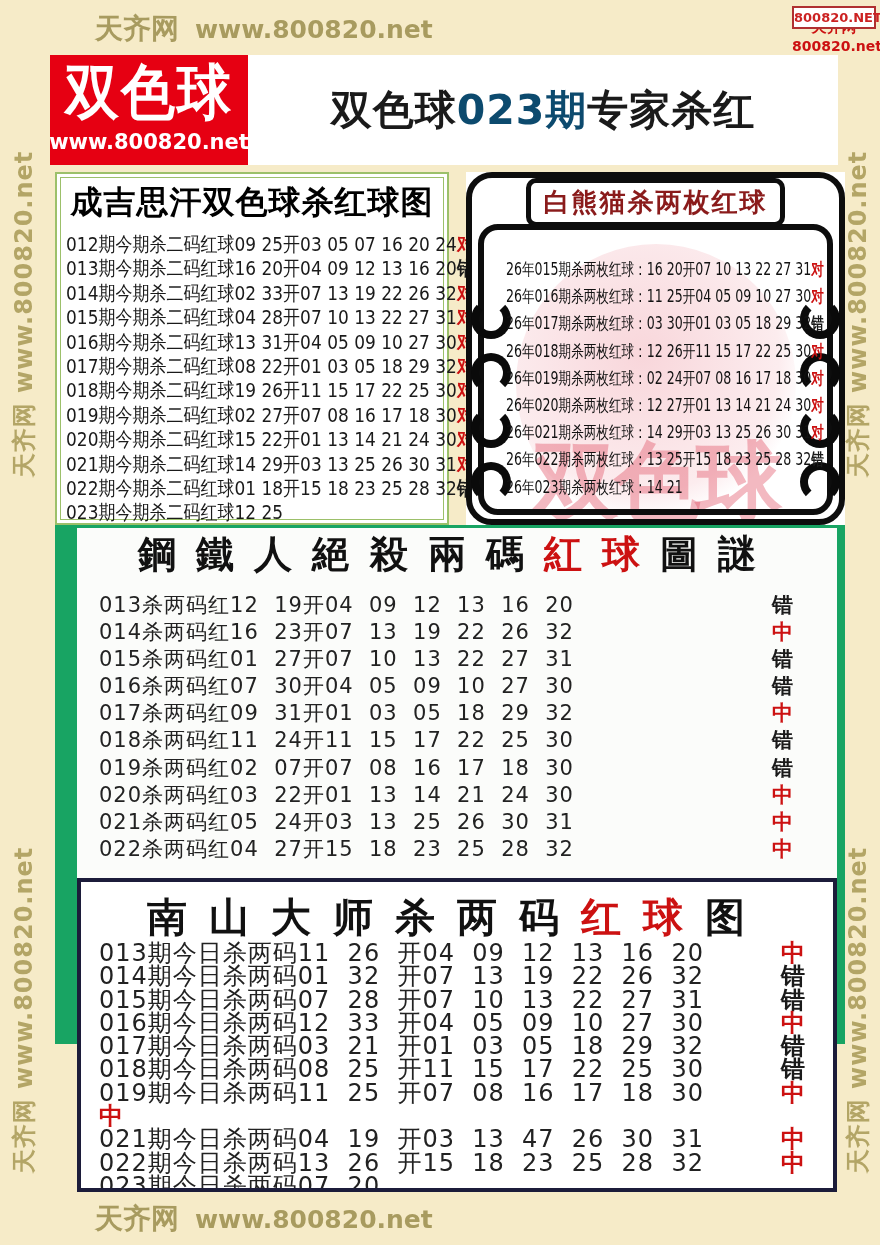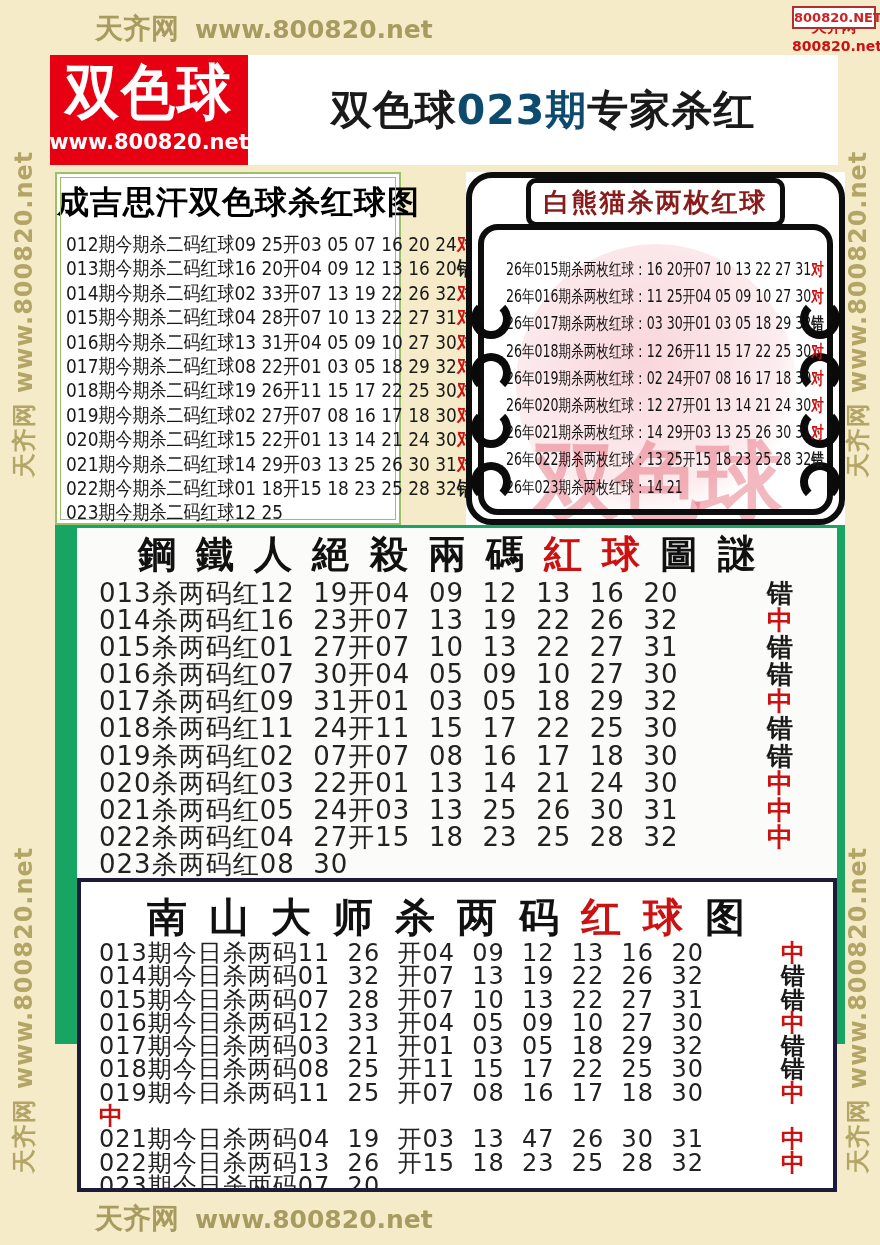--- a/index.html
+++ b/index.html
@@ -28,21 +28,21 @@
              font-size:41px;font-weight:900;letter-spacing:1px;color:#1a1a1a;}
   .titlewrap .issue{color:#0c4a6e;}
 
   
   .prow{color:inherit;}
   .ptext{white-space:pre;}
   .pres{color:#cc1111;font-weight:bold;}
   .pres.miss{color:#1a1a1a;}
 
   
-  .panel-left{position:absolute;left:55px;top:172px;width:346px;height:353px;background:#fff;
+  .panel-left{position:absolute;left:55px;top:172px;width:394px;height:353px;background:#fff;
               border:2px solid #9cc06a;outline:1px solid #9cc06a;outline-offset:-6px;box-sizing:border-box;}
   .panel-left .ptitle{font-family:"DejaVu Serif",serif;font-weight:900;font-size:32px;text-align:center;
               margin-top:7px;letter-spacing:1px;color:#000;white-space:nowrap;}
   .panel-left .rows{margin:7px 0 0 9px;font-size:20px;line-height:24.4px;color:#1a1a1a;}
   .panel-left .prow{transform:scaleX(0.85);transform-origin:0 0;white-space:pre;}
 
   
   .panel-right{position:absolute;left:466px;top:172px;width:379px;height:353px;background:#fff;
                box-sizing:border-box;overflow:hidden;}
   .pr-frame{position:absolute;inset:0;border:6px solid #0d0d0d;border-radius:26px;z-index:1;}
@@ -64,21 +64,21 @@
   .curl{width:24px;height:24px;border:8px solid #0a0a0a;border-radius:50%;border-top-color:transparent;}
   .curl:nth-child(even){border-top-color:#0a0a0a;border-bottom-color:transparent;}
 
   
   .green-wrap{position:absolute;left:55px;top:525px;width:790px;height:519px;background:#18a463;
               box-sizing:border-box;padding:3px 8px 6px 22px;}
   .iron{background:#fbfcfa;height:350px;box-sizing:border-box;overflow:hidden;}
   .iron-title{text-align:center;font-family:"DejaVu Serif",serif;font-weight:900;font-size:38px;
               letter-spacing:20px;line-height:44px;padding-top:4px;color:#111;white-space:nowrap;}
   .red{color:#cc1111;}
-  .iron .rows{margin-top:4px;padding:0 44px 0 22px;font-size:26px;line-height:27.1px;color:#222;}
+  .iron .rows{margin-top:16px;padding:0 44px 0 22px;font-size:21px;line-height:27.1px;color:#222;}
   .iron .prow{display:flex;justify-content:space-between;}
   .iron .ptext{letter-spacing:1px;}
 
   .nanshan{background:#fff;border:4px solid #1c1c3a;height:314px;box-sizing:border-box;overflow:hidden;}
   .nan-title{text-align:center;font-family:"DejaVu Serif",serif;font-weight:900;font-size:40px;
              letter-spacing:22px;line-height:46px;padding-top:12px;color:#111;white-space:nowrap;}
   .nanshan .rows{margin-top:2px;padding:0 28px 0 18px;font-size:24px;line-height:23.3px;color:#222;}
   .nanshan .prow{display:flex;justify-content:space-between;}
   .nanshan .ptext{letter-spacing:1px;}
 
@@ -205,24 +205,20 @@
           <span class="pres">中</span>
         </div>
         <div class="prow">
           <span class="ptext">021杀两码红05  24开03  13  25  26  30  31</span>
           <span class="pres">中</span>
         </div>
         <div class="prow">
           <span class="ptext">022杀两码红04  27开15  18  23  25  28  32</span>
           <span class="pres">中</span>
         </div>
-        <div class="prow">
-          <span class="ptext">023杀两码红08  30</span>
-          <span class="pres"></span>
-        </div>
       </div>
   </div>
   <div class="nanshan">
     <div class="nan-title">
       <span>南山大师杀两码</span><span class="red">红球</span><span>图</span>
     </div>
     <div class="rows">
         <div class="prow">
           <span class="ptext">013期今日杀两码11  26  开04  09  12  13  16  20</span>
           <span class="pres">中</span>

